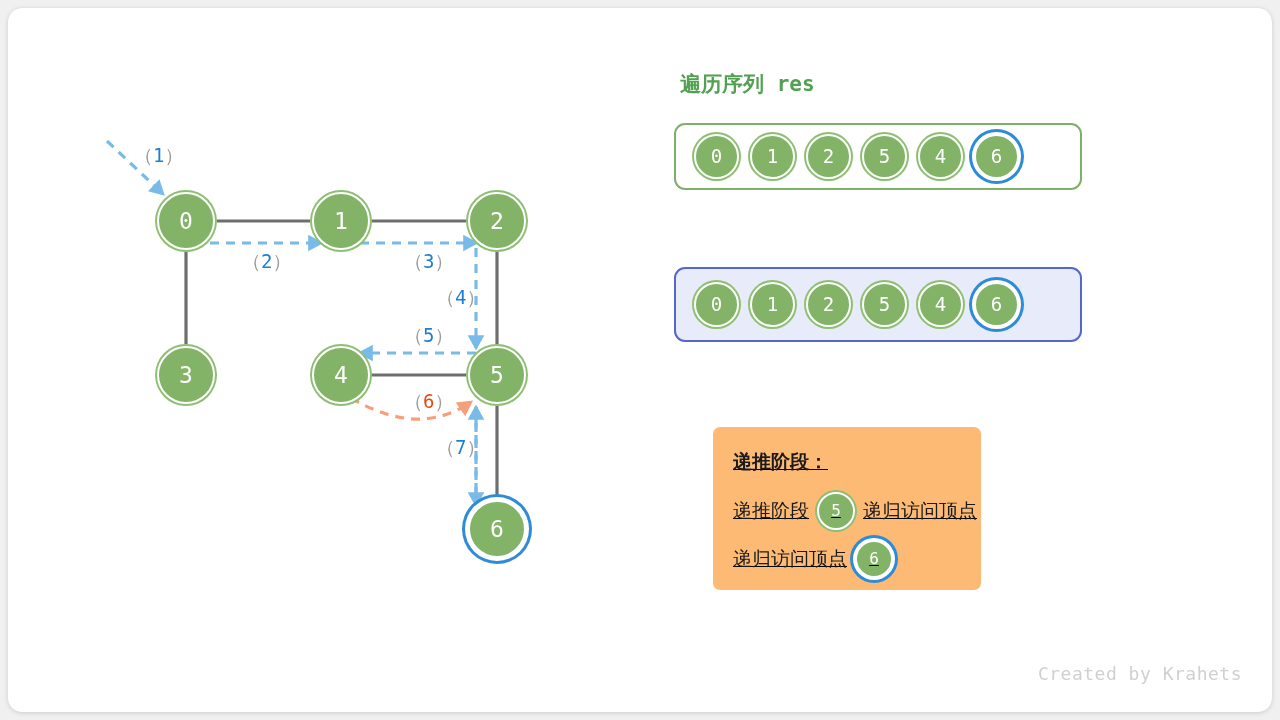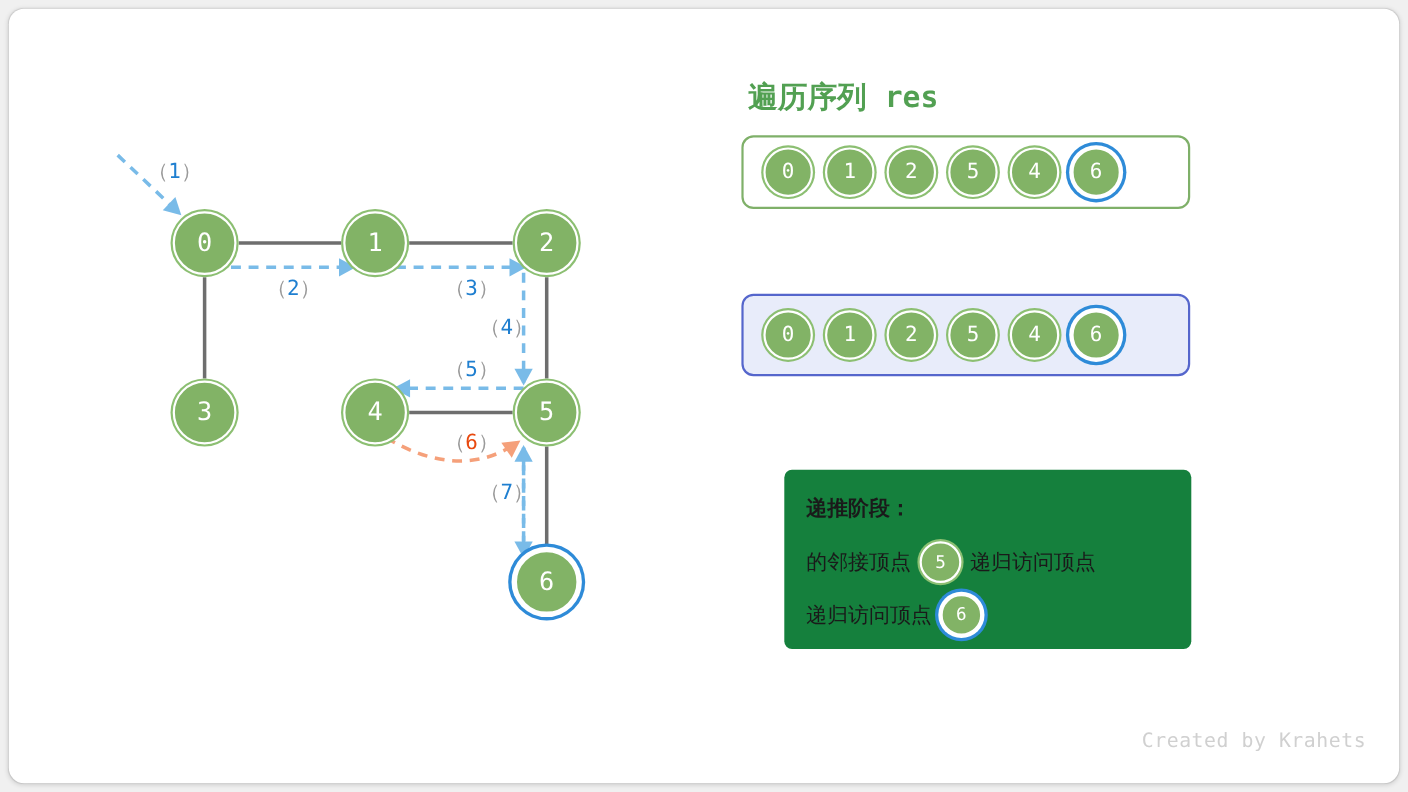--- a/index.html
+++ b/index.html
@@ -73,21 +73,21 @@
     position: absolute;
     left: 640px;
     top: 0;
     width: 640px;
     height: 720px;
   }
   .sect-title {
     position: absolute;
     font-family: "DejaVu Sans Mono", "Liberation Mono", monospace;
     font-weight: bold;
-    font-size: 27px;
+    font-size: 21px;
     white-space: nowrap;
   }
   #res-title  { left: 32px; top: 62px;  color: #52a052; }
   #vis-title  { left: 32px; top: 206px; color: #2e46c8; }
 
   .tray {
     position: absolute;
     box-sizing: border-box;
     display: flex;
     align-items: center;
@@ -114,25 +114,26 @@
     font-size: 19px;
     line-height: 41px;
     text-align: center;
   }
   .chip.hl { box-shadow: 0 0 0 2px #ffffff, 0 0 0 5px #2e8bd8; }
 
   
   #explain {
     position: absolute;
     left: 65px; top: 419px;
-    width: 370px; height: 163px;
-    background: #15803d;
+    width: 268px; height: 163px;
+    background: #fdba74;
     border-radius: 7px;
     box-sizing: border-box;
     padding: 22px 0 0 20px;
+    text-decoration: underline;
   }
   #explain .head {
     font-size: 19px; font-weight: bold; color: #1a1a1a;
     font-family: "DejaVu Sans", sans-serif;
     margin-bottom: 17px;
   }
   #explain .line {
     display: flex; align-items: center; gap: 8px;
     font-size: 19px; color: #1a1a1a;
     font-family: "DejaVu Sans", sans-serif;
@@ -240,21 +241,21 @@
         <div class="chip">1</div>
         <div class="chip">2</div>
         <div class="chip">5</div>
         <div class="chip">4</div>
         <div class="chip hl">6</div>
       </div>
 
       <div id="explain">
         <div class="head">递推阶段：</div>
         <div class="line">
-          <span>的邻接顶点</span>
+          <span>递推阶段</span>
           <span class="mini">5</span>
           <span>递归访问顶点</span>
         </div>
         <div class="line">
           <span>递归访问顶点</span>
           <span class="mini hl">6</span>
         </div>
       </div>
     </div>
 

